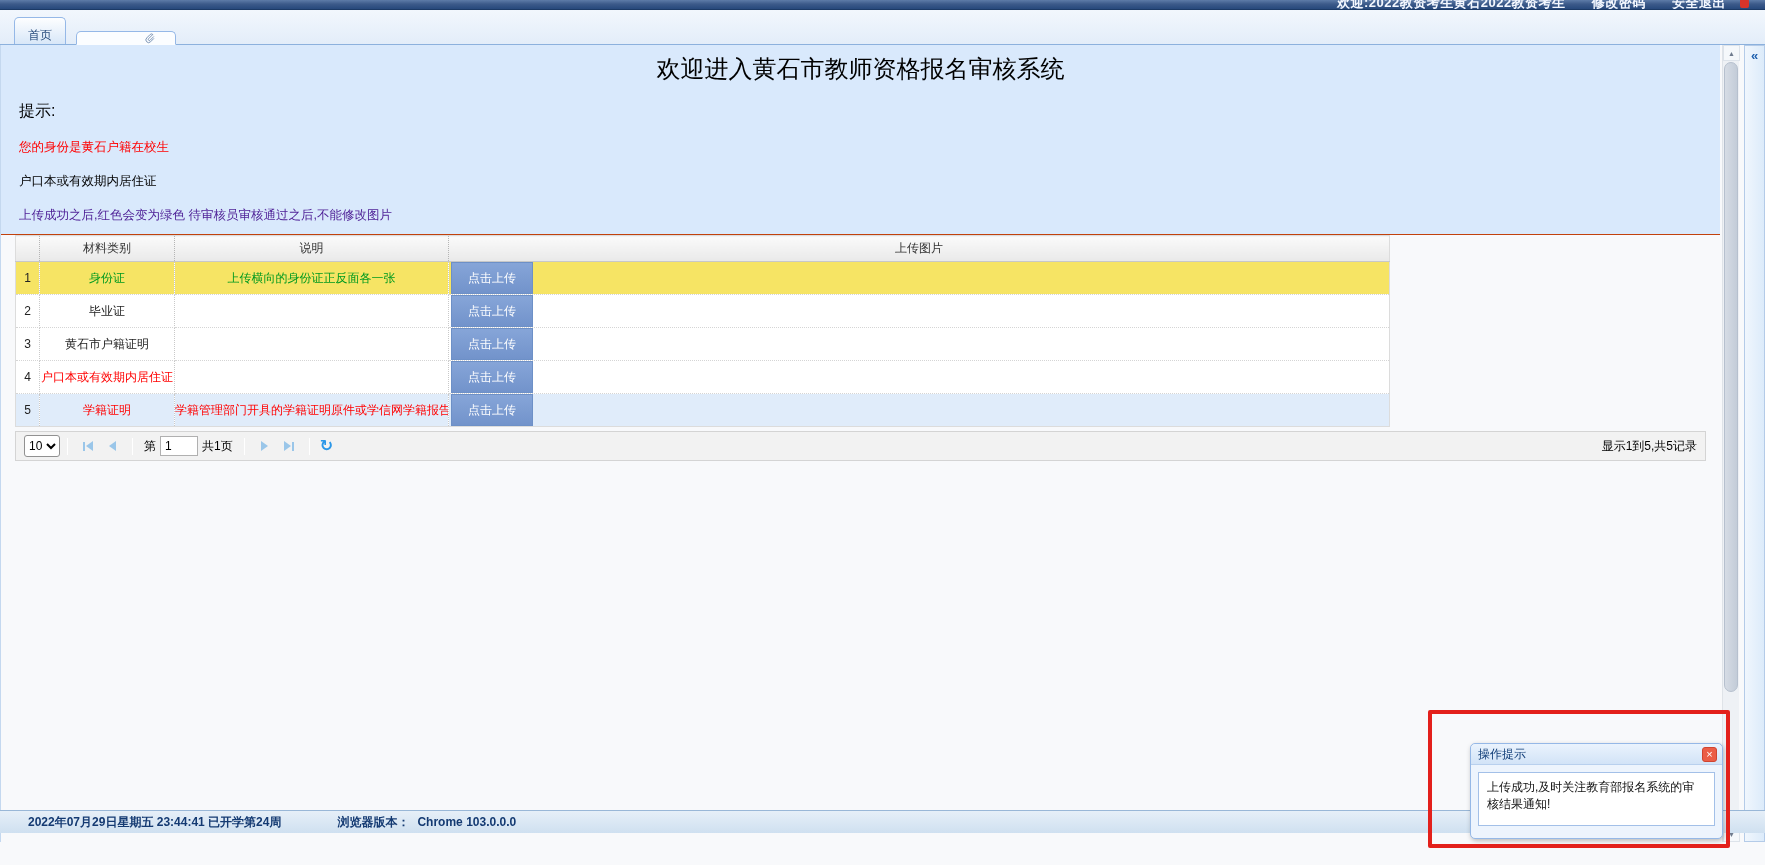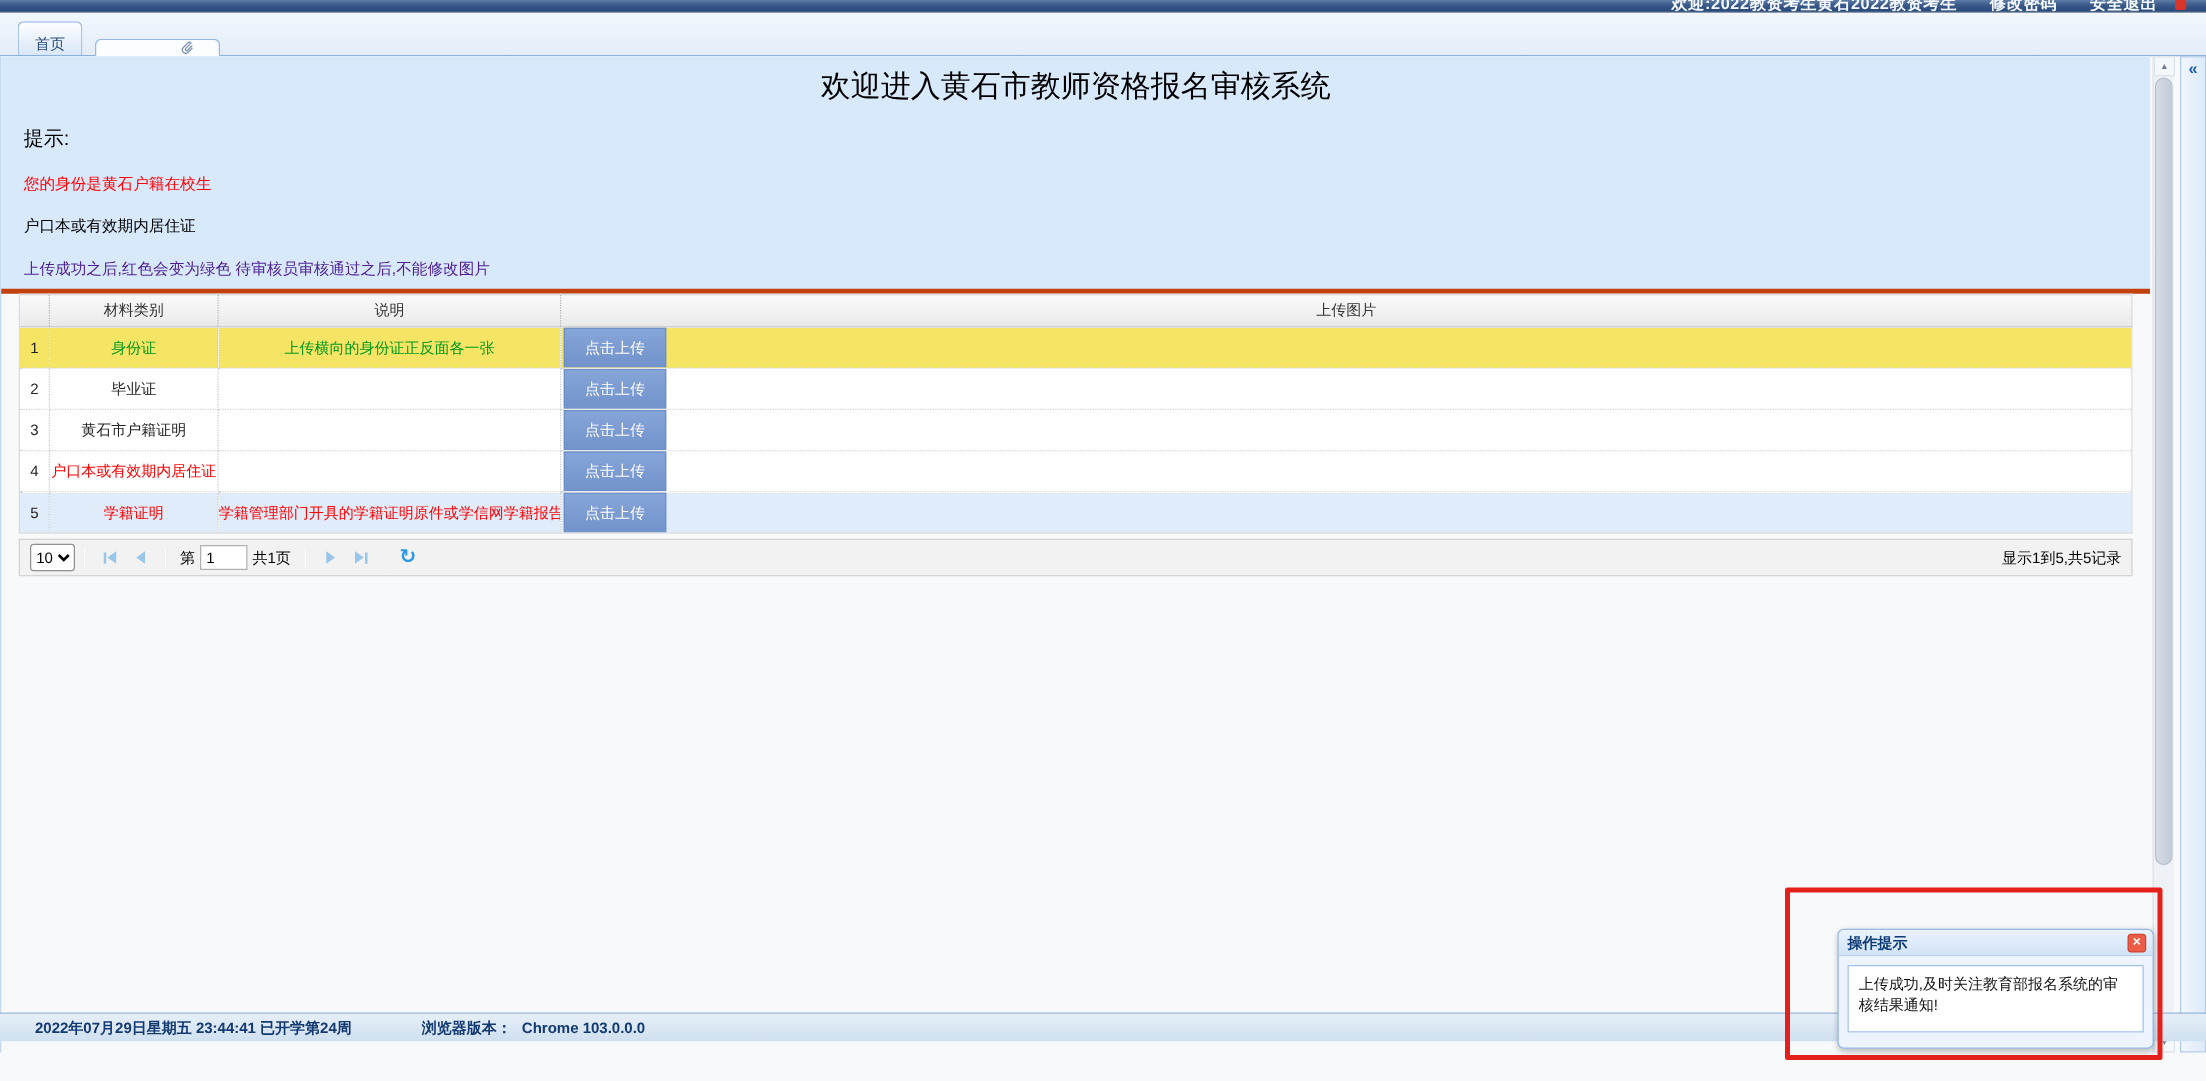--- a/index.html
+++ b/index.html
@@ -27,30 +27,30 @@
   .tab.home { left:14px; }
   .tab.active { left:76px; height:14px; background:#fbfdff; font-weight:bold;
     color:#12396f; border-bottom:1px solid #fbfdff; margin-bottom:-1px;flex-direction:column; }
   .tab .clip { margin-right:6px; display:inline-flex; }
   .tab-close { margin-left:8px; color:#7b90ad; font-size:12px; font-weight:normal;
     line-height:10px; cursor:pointer; }
 
   
   .content { position:absolute; left:0; top:45px; width:1720px; height:797px;
     background:#f8f9fb; border-left:1px solid #c4d8ef; }
-  .hints { width:100%; height:190px; background:#d9e9fc; border-bottom:4px solid #c2410c; }
+  .hints { width:100%; height:190px; background:#d9e9fc; border-bottom:1px solid #c2410c; }
   .page-title { text-align:center; padding-top:8px; font-size:24px; color:#000; }
   .tips-label { margin:16px 0 0 18px; font-size:16px; color:#000; }
   .tip { margin:17px 0 0 18px; font-size:12.5px; }
   .tip.red { color:#ff0000; }
   .tip.black { color:#000; }
   .tip.green { color:#4c1d95; }
 
   
-  table.grid { border-collapse:collapse; table-layout:fixed; width:1691px;
+  table.grid { border-collapse:collapse; table-layout:fixed; width:1375px;
     margin-left:14px; background:#fff; border:1px solid #dcdcdc; }
   .grid th { height:26px; background:linear-gradient(#fafafa,#e9e9e9);
     font-weight:normal; font-size:12px; color:#333;
     border-right:1px dotted #b5b5b5; border-bottom:1px solid #c8c8c8; }
   .grid td { height:32px; font-size:12px; color:#222; text-align:center;
     border-right:1px dotted #c9c9c9; border-bottom:1px dotted #d5d5d5;
     background:#fff; padding:0; overflow:hidden; white-space:nowrap; }
   .grid td:last-child,.grid th:last-child { border-right:none; }
   tr[data-bg="yellow"] td { background:#f6e464; }
   tr[data-bg="stripe"] td { background:#e0ecfa; }
@@ -103,21 +103,21 @@
   .status-datetime { margin-left:28px; }
   .status-browser { margin-left:56px; }
   .status-browser .bv { margin-left:8px; }
 
   
   .msgwin { position:absolute; left:1470px; top:743px; width:253px; height:96px;
     background:#edf4fd; border:1px solid #95b8e7; border-radius:5px;
     box-shadow:1px 2px 5px rgba(0,0,0,.25); z-index:40; }
   .msg-header { height:21px; display:flex; align-items:center; padding:0 5px 0 7px;
     background:linear-gradient(#eaf3fd,#d2e3f7); border-bottom:1px solid #b8d0ee;
-    border-radius:5px 5px 0 0; font-size:12px; font-weight:bold; color:#0f3c77; }
+    border-radius:5px 5px 0 0; font-size:12px; font-weight:normal; color:#0f3c77; }
   .msg-close { margin-left:auto; width:15px; height:15px; background:#eb5d46;
     border:1px solid #cf4430; border-radius:3px; color:#fff; font-size:11px;
     line-height:12px; text-align:center; cursor:pointer; }
   .msg-body { padding:7px; }
   .msg-inner { background:#fff; border:1px solid #a3c0e8; height:54px;
     padding:6px 8px; font-size:12px; color:#111; line-height:17px; }
 
   
   .annotation { position:absolute; left:1428px; top:710px; width:302px; height:138px;
     border:4px solid #e3201b; border-radius:2px; z-index:60; pointer-events:none; }

